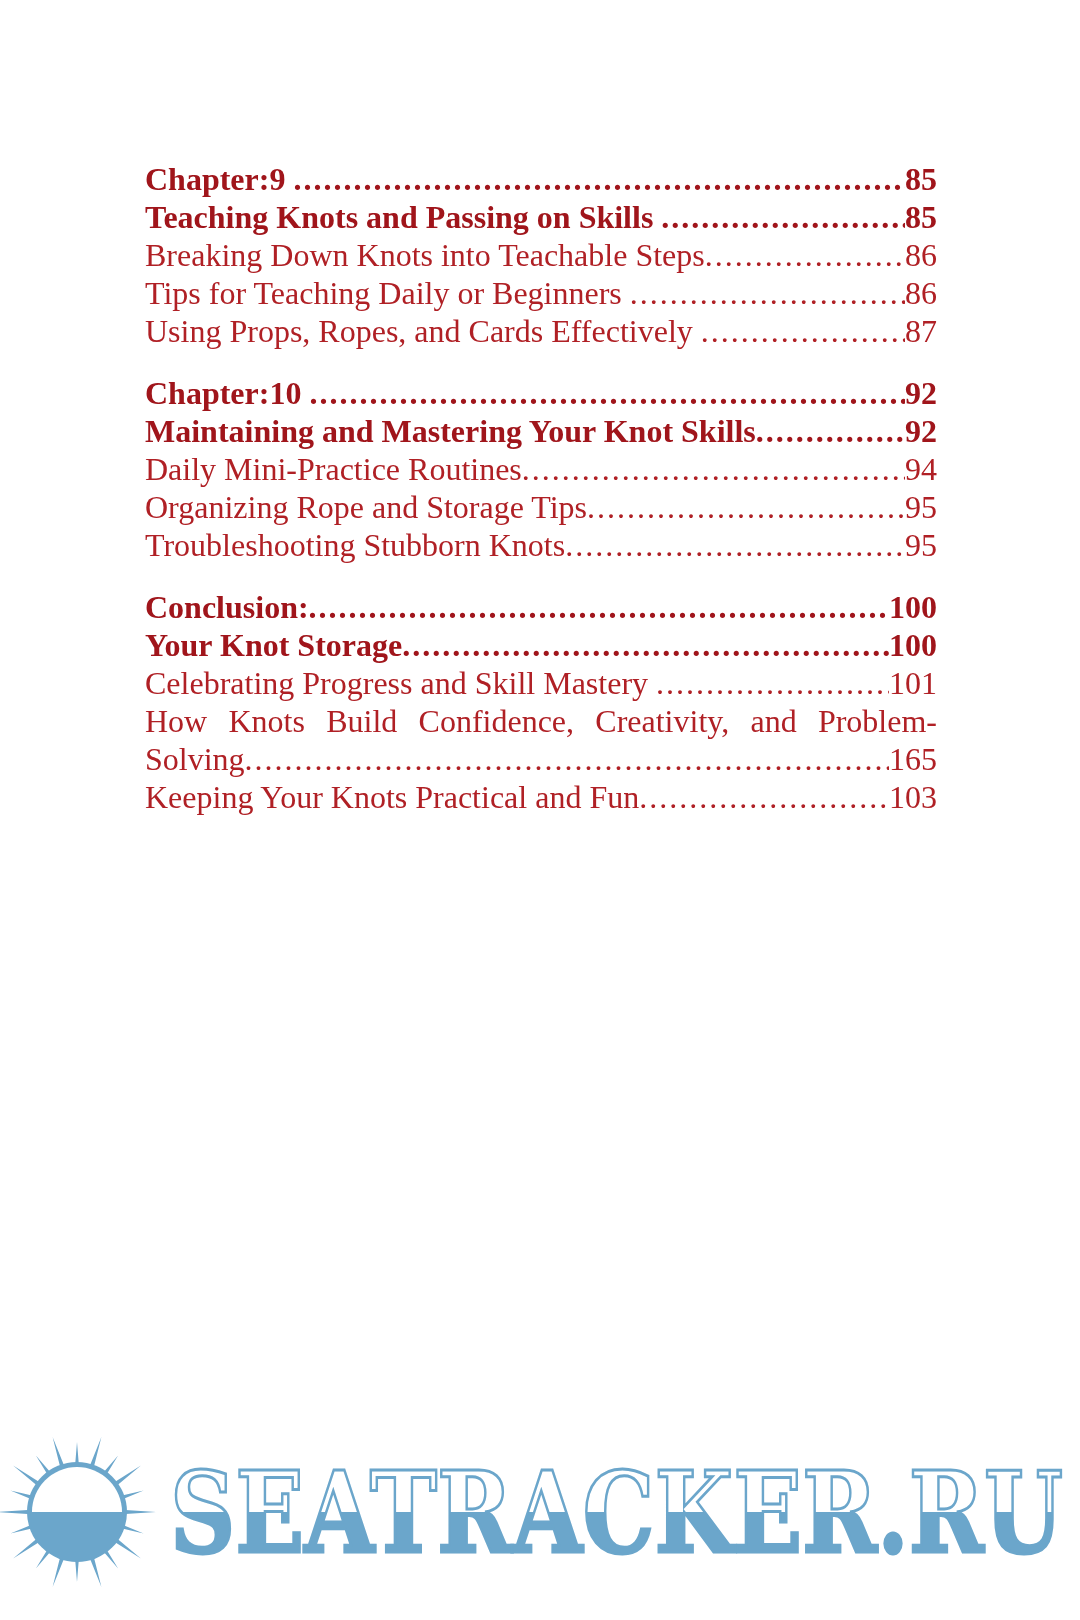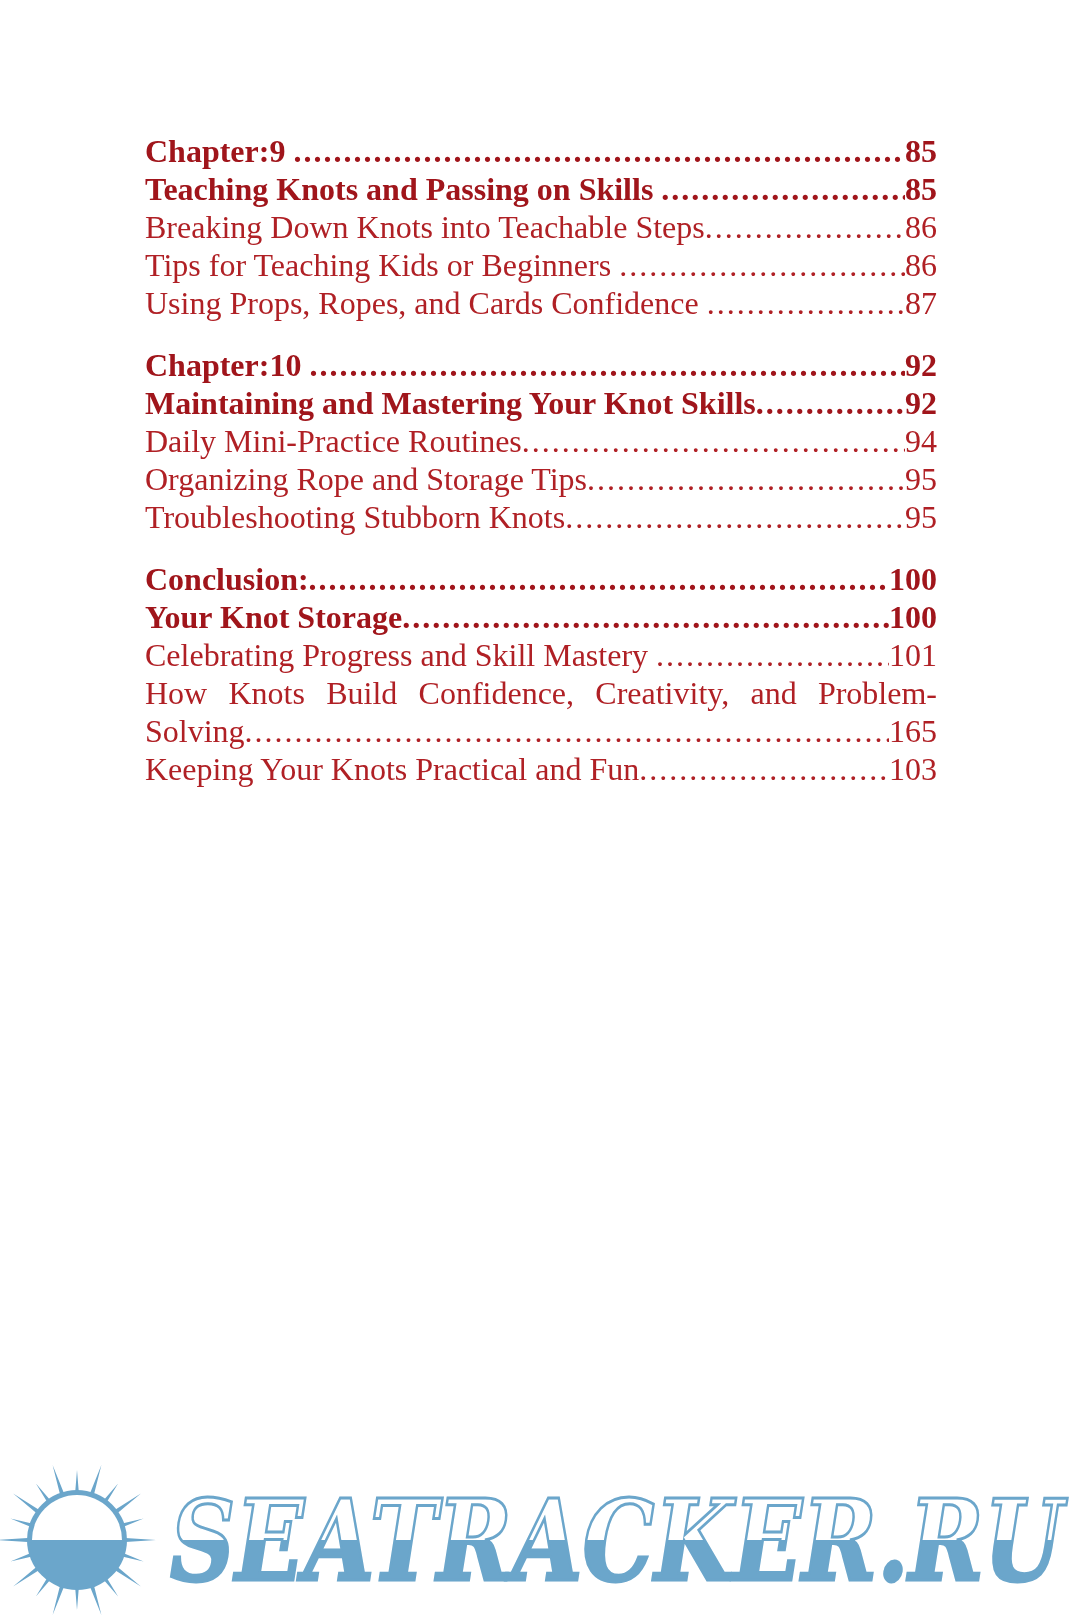--- a/index.html
+++ b/index.html
@@ -18,21 +18,21 @@
   }
   .page {
     position: absolute;
     inset: 0;
     background: var(--paper);
   }
   
   .toc {
     position: absolute;
     left: 145px;
-    top: 132px;
+    top: 160px;
     width: 792px;
     font-size: 32px;
     line-height: 38px;
     color: var(--red);
   }
   .toc-section + .toc-section { margin-top: 24px; }
   .row {
     display: flex;
     align-items: baseline;
     height: 38px;
@@ -53,24 +53,23 @@
   .row.justify {
     display: block;
     text-align: justify;
     text-align-last: justify;
   }
   .row.justify .title { white-space: normal; }
   
   .watermark {
     position: absolute;
     left: 0;
-    top: 1400px;
+    top: 1372px;
     width: 1080px;
     height: 220px;
-    font-style: italic;
   }
   .watermark svg { display: block; }
   .wm-shape { color: var(--blue); }
 </style>
 </head>
 <body>
 
 <div class="page">
 
   <main class="toc" id="toc">
@@ -84,26 +83,26 @@
           <span class="title">Teaching Knots and Passing on Skills </span>
           <span class="dots"></span>
           <span class="pg">85</span>
         </div>
         <div class="row">
           <span class="title">Breaking Down Knots into Teachable Steps</span>
           <span class="dots"></span>
           <span class="pg">86</span>
         </div>
         <div class="row">
-          <span class="title">Tips for Teaching Kids or Beginners </span>
+          <span class="title">Tips for Teaching Daily or Beginners </span>
           <span class="dots"></span>
           <span class="pg">86</span>
         </div>
         <div class="row">
-          <span class="title">Using Props, Ropes, and Cards Confidence </span>
+          <span class="title">Using Props, Ropes, and Cards Effectively </span>
           <span class="dots"></span>
           <span class="pg">87</span>
         </div>
       </section>
       <section class="toc-section">
         <div class="row bold">
           <span class="title">Chapter:10 </span>
           <span class="dots"></span>
           <span class="pg">92</span>
         </div>

